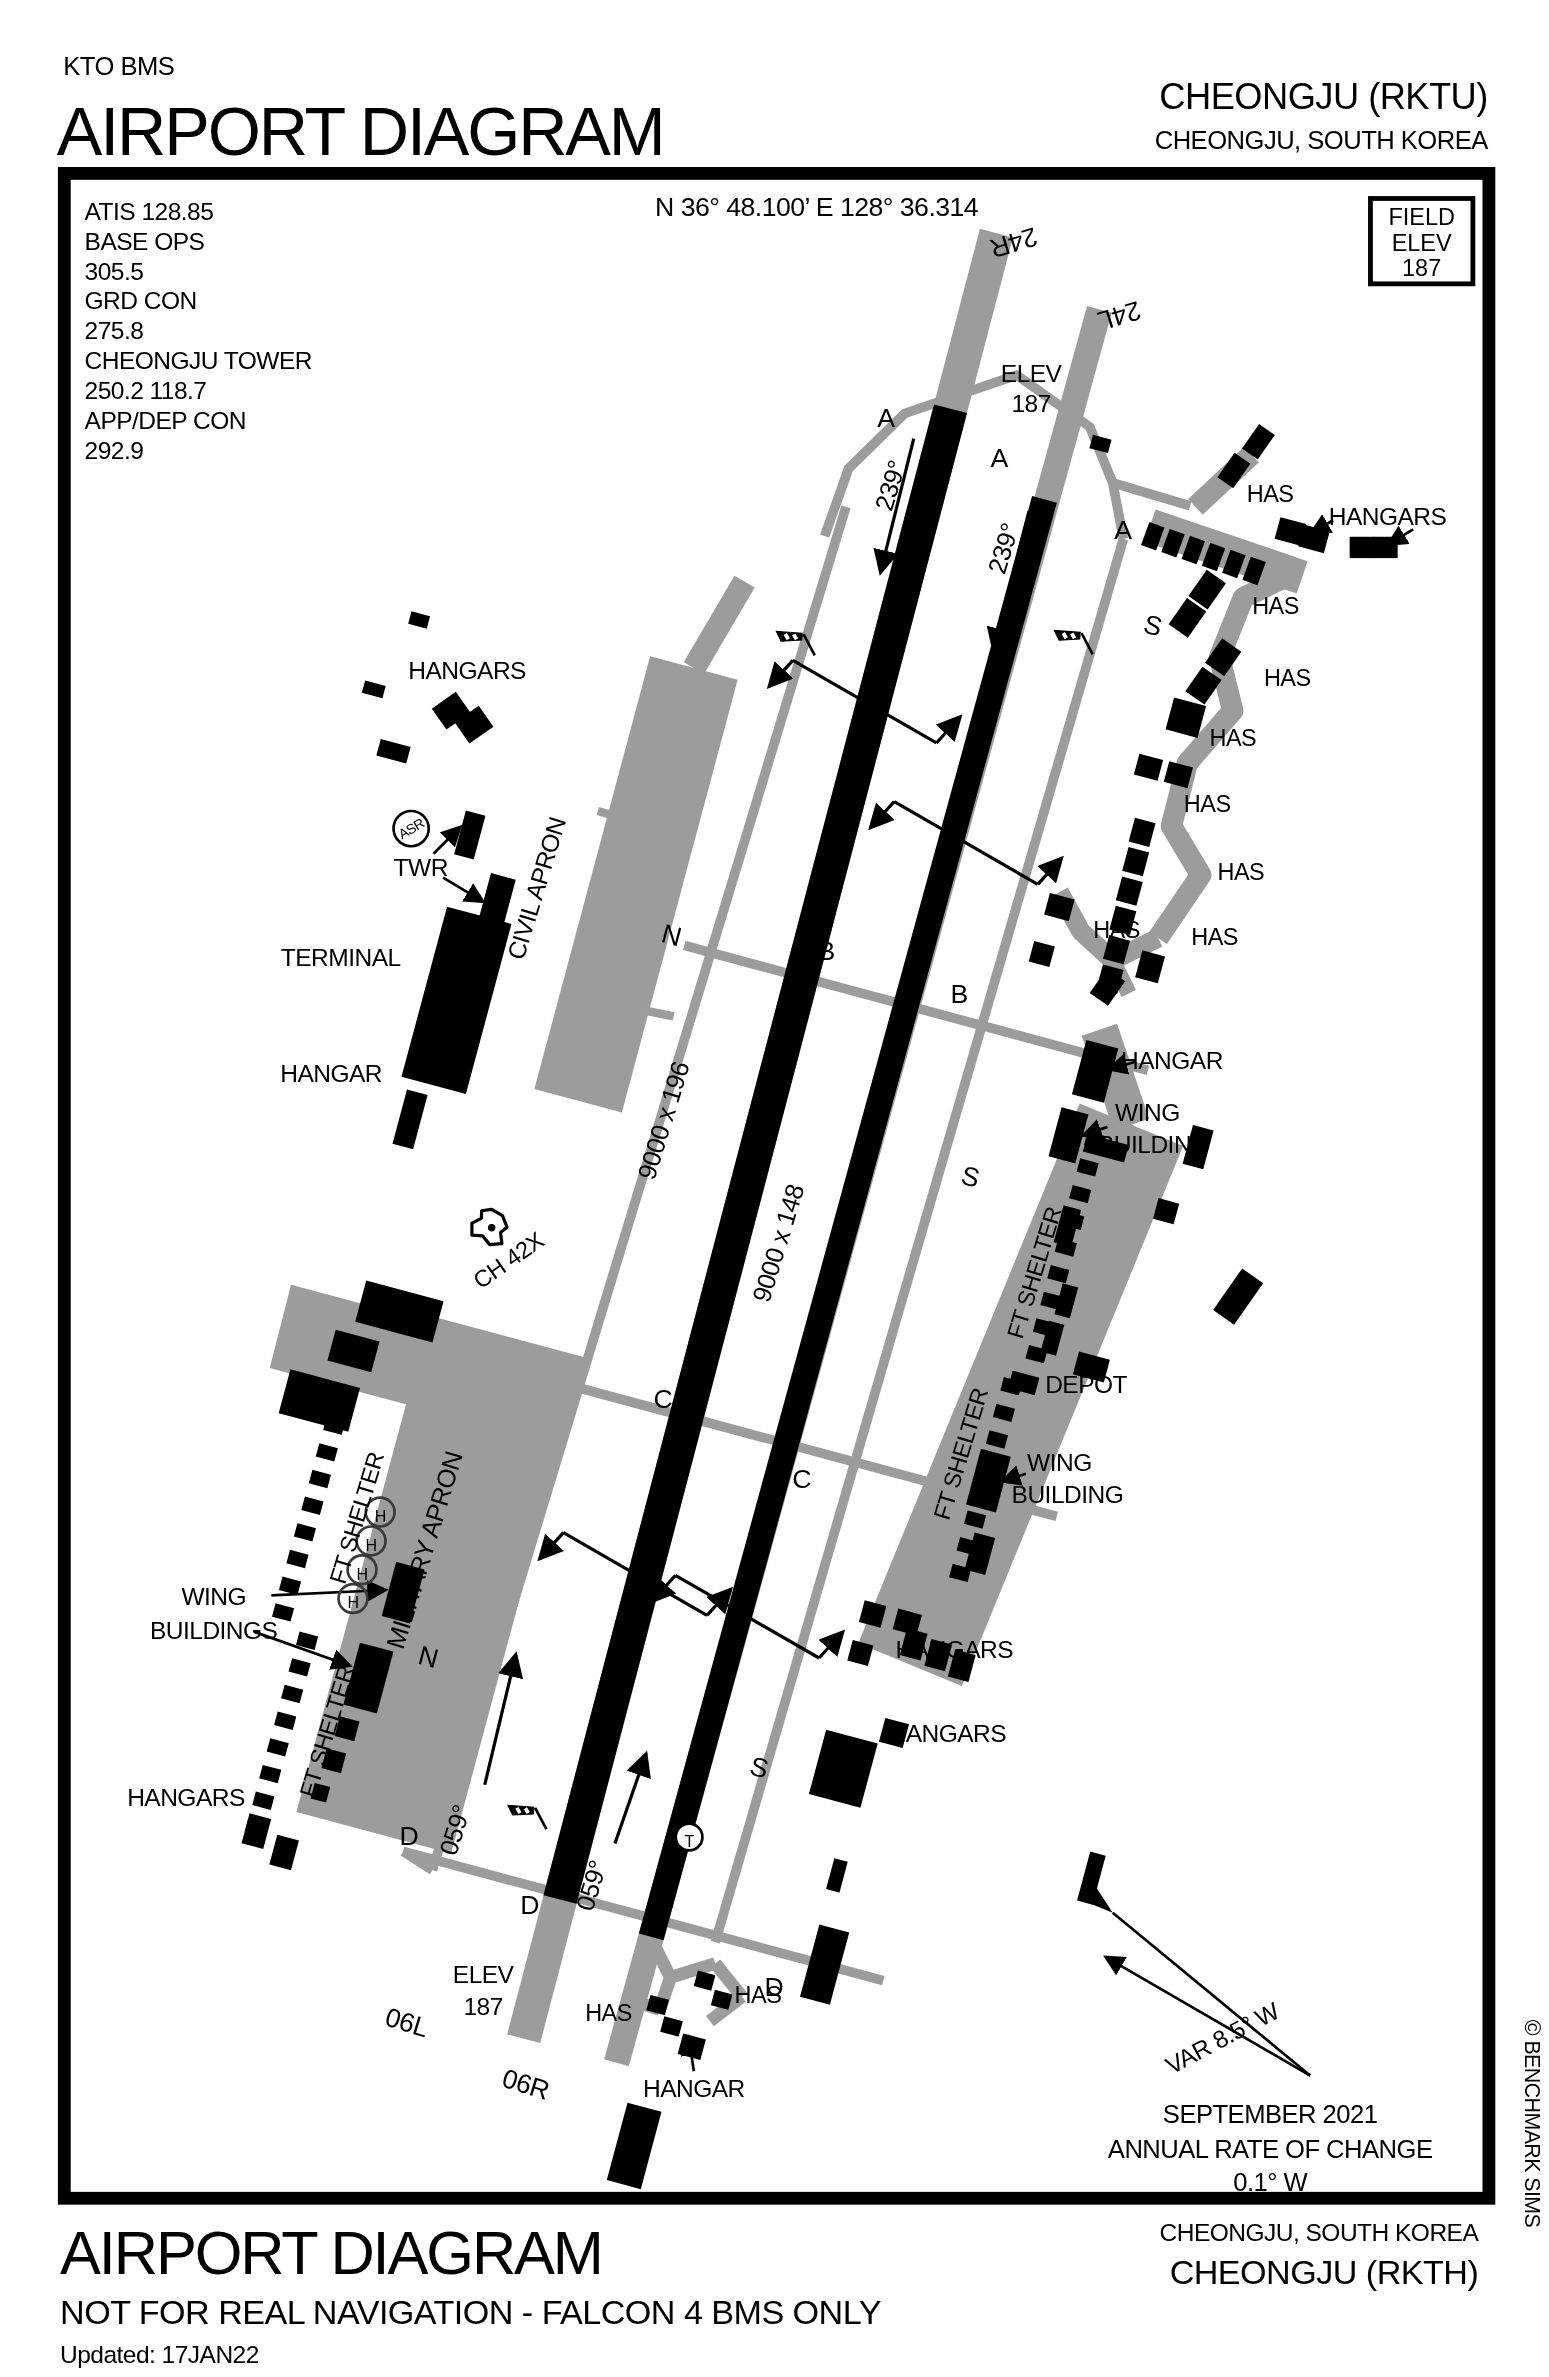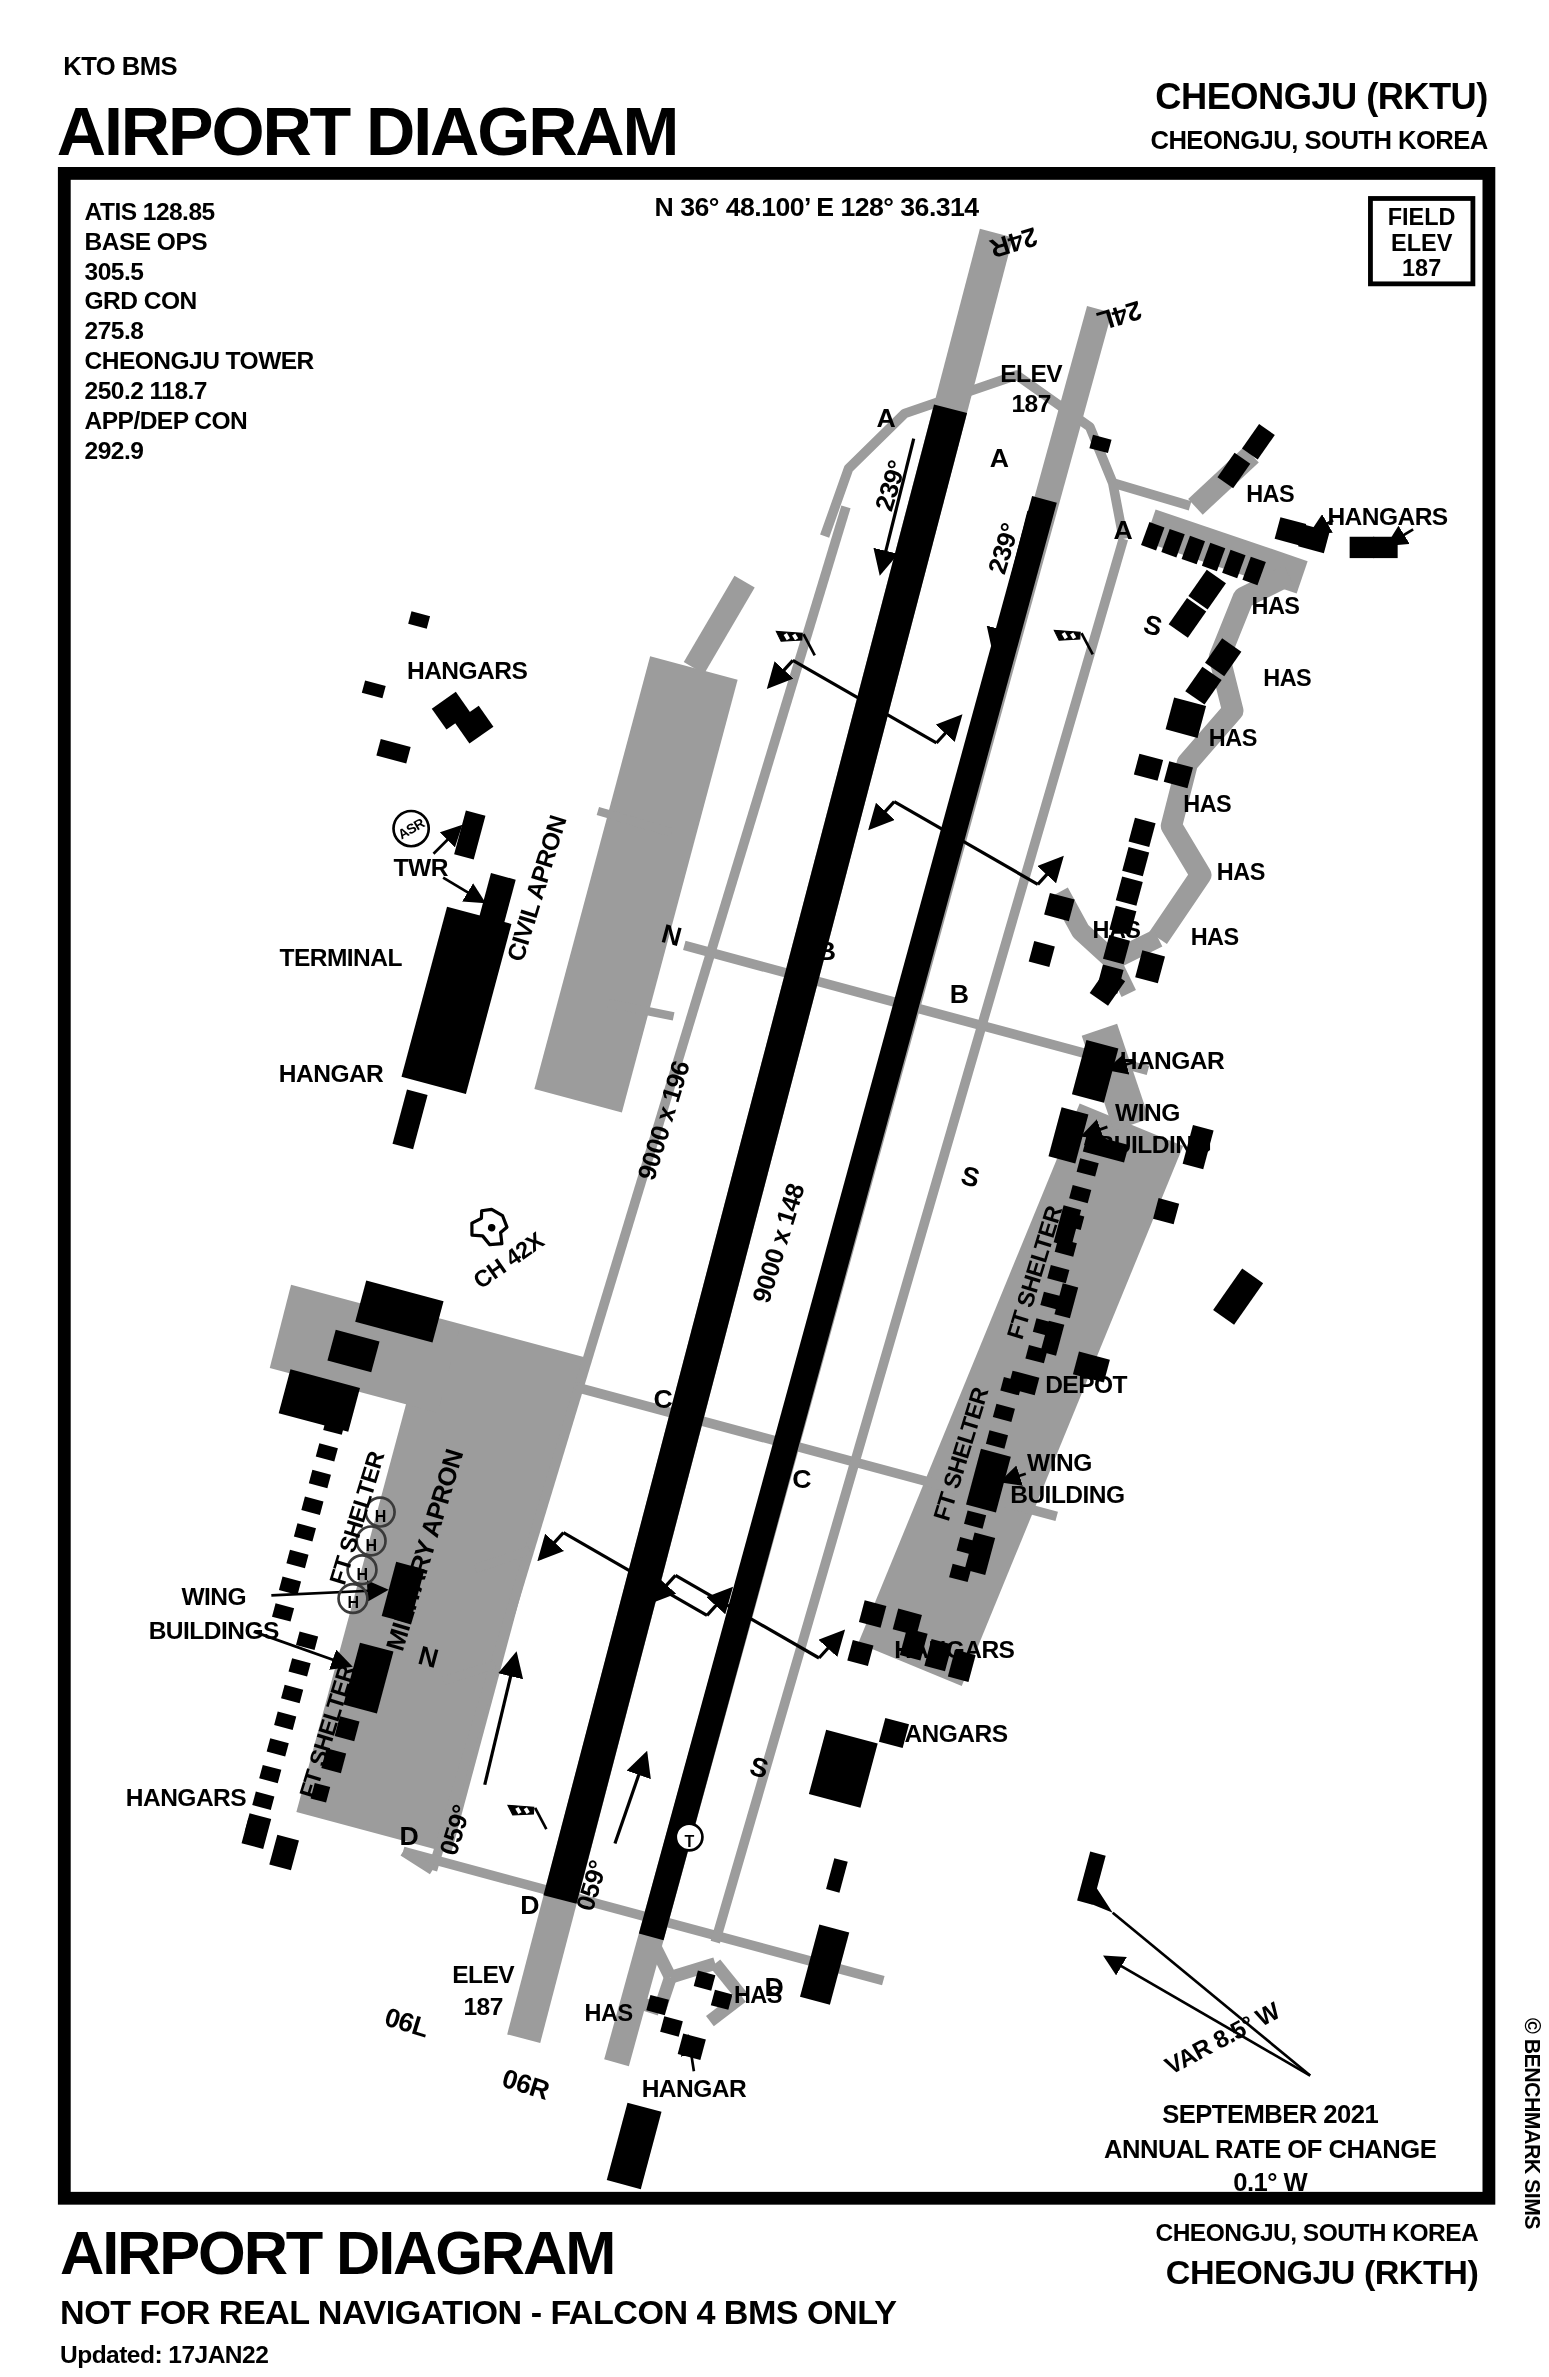--- a/index.html
+++ b/index.html
@@ -1,16 +1,16 @@
 <!DOCTYPE html>
 <html style="font-size:8.5px"><head>
 <meta charset="utf-8">
 <style>
   html,body{margin:0;padding:0;background:#ffffff;}
-  #page{position:relative;width:1550px;height:2377px;background:#fff;overflow:hidden;font-weight:bold;}
+  #page{position:relative;width:1550px;height:2377px;background:#fff;overflow:hidden;}
   svg{position:absolute;left:0;top:0;}
   text{font-family:"Liberation Sans", sans-serif;fill:#000;}
   .ttl{letter-spacing:-4px;}
   .sub{letter-spacing:-1px;}
   .lbl{letter-spacing:-1px;}
 </style>
 </head>
 <body>
 
 <div id="page">

